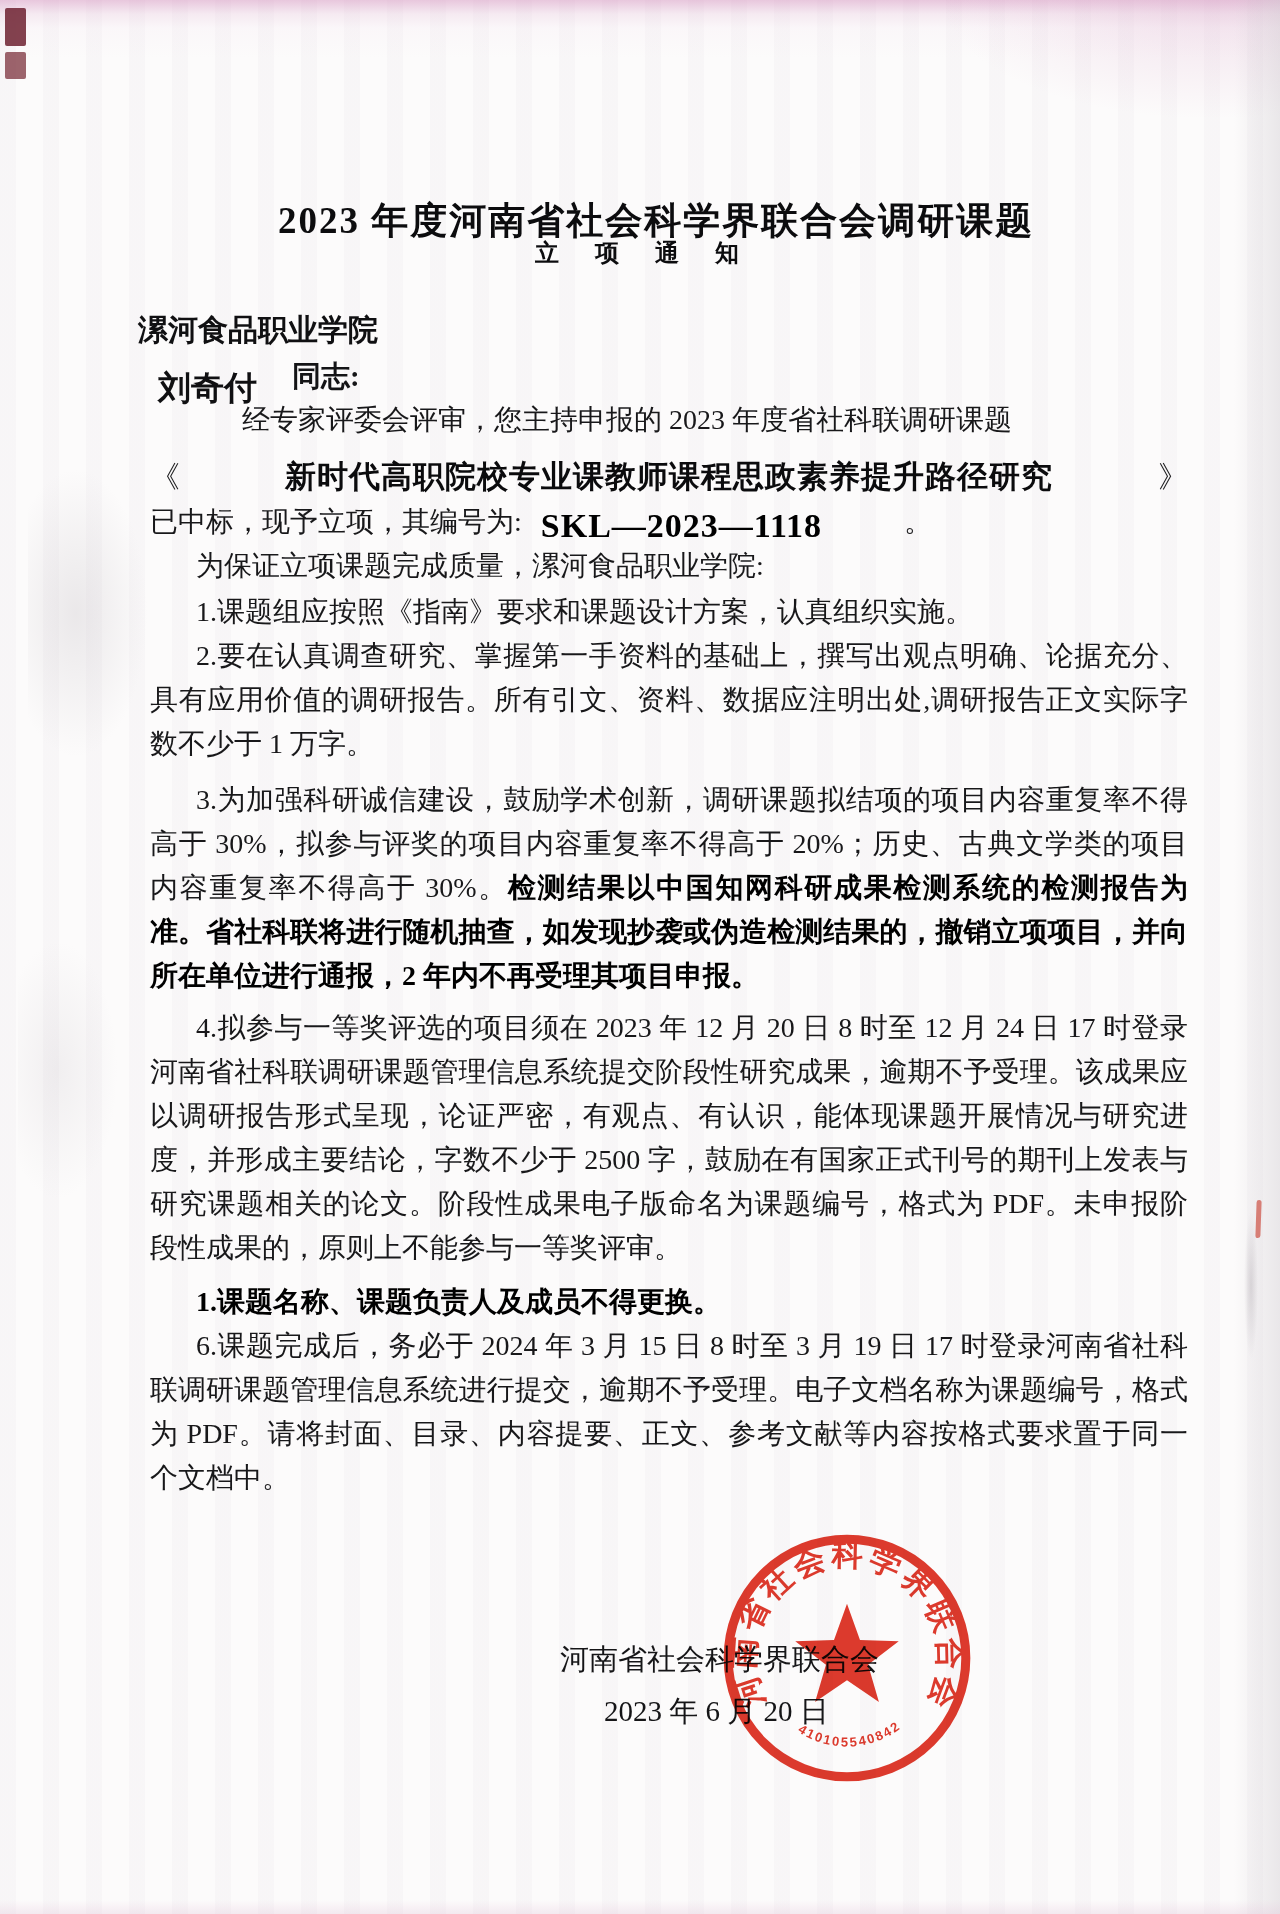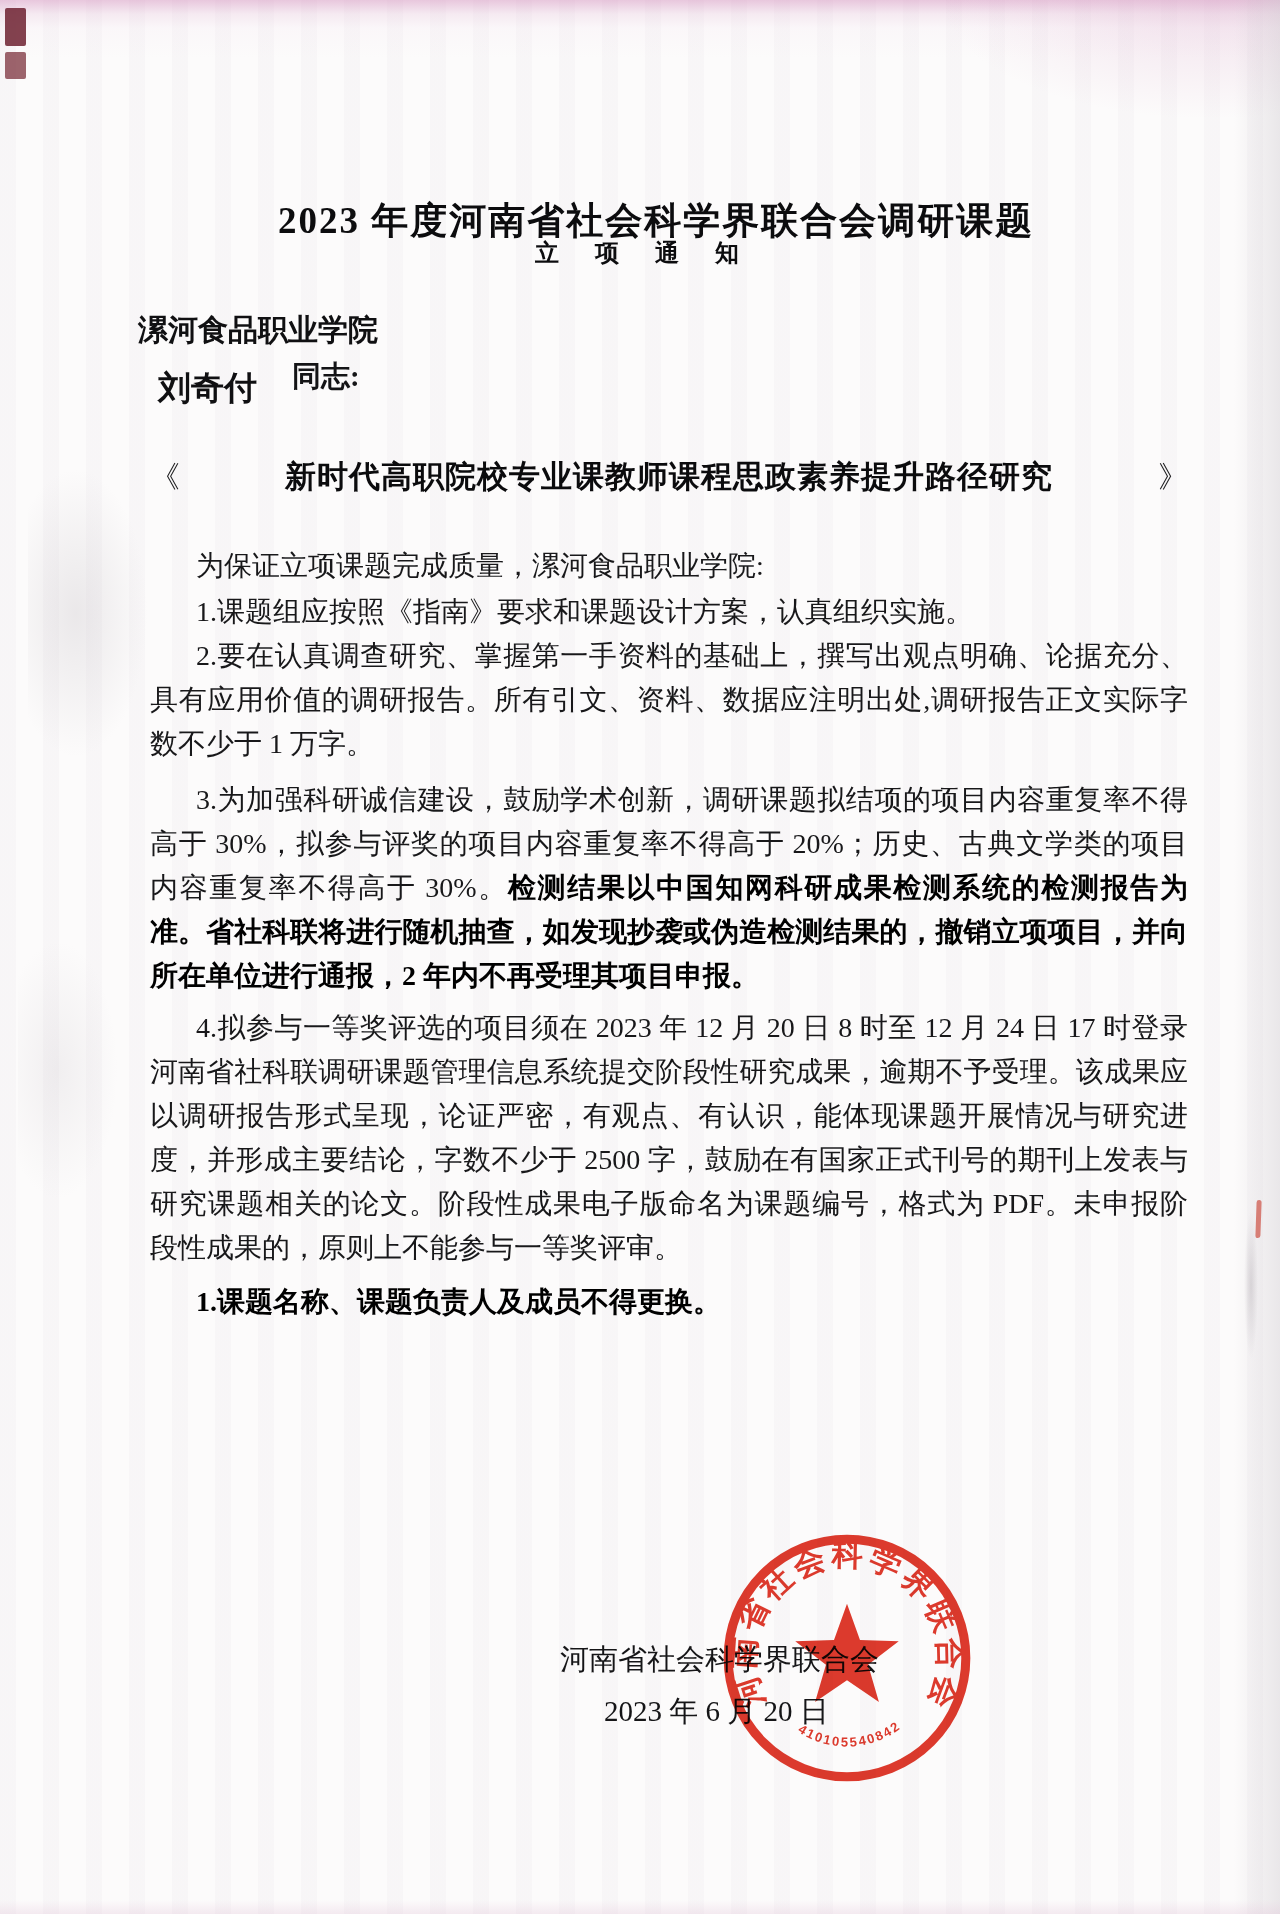--- a/index.html
+++ b/index.html
@@ -74,44 +74,53 @@
   <div class="red-dash"></div>
   <div class="crease"></div>
 
   <h1 class="title">2023 年度河南省社会科学界联合会调研课题</h1>
   <h2 class="subtitle">立　项　通　知</h2>
 
   <div class="institution">漯河食品职业学院</div>
   <div class="recipient-name">刘奇付</div>
   <div class="salutation">同志:</div>
 
+  <p class="par intro">经专家评委会评审，您主持申报的 2023 年度省社科联调研课题</p>
 
   <div class="project-line">
     <span class="bracket">《</span>
     <span class="project-title">新时代高职院校专业课教师课程思政素养提升路径研究</span>
     <span class="bracket">》</span>
   </div>
 
+  <p class="code-line">
+    <span>已中标，现予立项，其编号为:</span>
+    <span class="code">SKL—2023—1118</span>
+    <span class="code-suffix">。</span>
+  </p>
 
   <p class="par req-intro">为保证立项课题完成质量，漯河食品职业学院:</p>
 
   <p class="par" style="top:590px">
     <span>1.课题组应按照《指南》要求和课题设计方案，认真组织实施。</span>
   </p>
   <p class="par" style="top:634px">
     <span>2.要在认真调查研究、掌握第一手资料的基础上，撰写出观点明确、论据充分、具有应用价值的调研报告。所有引文、资料、数据应注明出处,调研报告正文实际字数不少于 1 万字。</span>
   </p>
   <p class="par" style="top:778px">
     <span>3.为加强科研诚信建设，鼓励学术创新，调研课题拟结项的项目内容重复率不得高于 30%，拟参与评奖的项目内容重复率不得高于 20%；历史、古典文学类的项目内容重复率不得高于 30%。</span><span class="b">检测结果以中国知网科研成果检测系统的检测报告为准。省社科联将进行随机抽查，如发现抄袭或伪造检测结果的，撤销立项项目，并向所在单位进行通报，2 年内不再受理其项目申报。</span>
   </p>
   <p class="par" style="top:1006px">
     <span>4.拟参与一等奖评选的项目须在 2023 年 12 月 20 日 8 时至 12 月 24 日 17 时登录河南省社科联调研课题管理信息系统提交阶段性研究成果，逾期不予受理。该成果应以调研报告形式呈现，论证严密，有观点、有认识，能体现课题开展情况与研究进度，并形成主要结论，字数不少于 2500 字，鼓励在有国家正式刊号的期刊上发表与研究课题相关的论文。阶段性成果电子版命名为课题编号，格式为 PDF。未申报阶段性成果的，原则上不能参与一等奖评审。</span>
   </p>
   <p class="par b" style="top:1280px">
     <span>1.课题名称、课题负责人及成员不得更换。</span>
+  </p>
+  <p class="par" style="top:1324px">
+    <span>6.课题完成后，务必于 2024 年 3 月 15 日 8 时至 3 月 19 日 17 时登录河南省社科联调研课题管理信息系统进行提交，逾期不予受理。电子文档名称为课题编号，格式为 PDF。请将封面、目录、内容提要、正文、参考文献等内容按格式要求置于同一个文档中。</span>
   </p>
 
   <div class="signature-org">河南省社会科学界联合会</div>
   <div class="signature-date">2023 年 6 月 20 日</div>
 
   <svg class="seal" viewBox="0 0 260 290" aria-hidden="true">
     <defs>
       <path id="arcTop" d="M 54.6 197.8 A 92 92 0 1 1 205.4 197.8"></path>
       <path id="arcBottom" d="M 75.8 214.3 A 88 88 0 0 0 184.2 214.3"></path>
     </defs>

